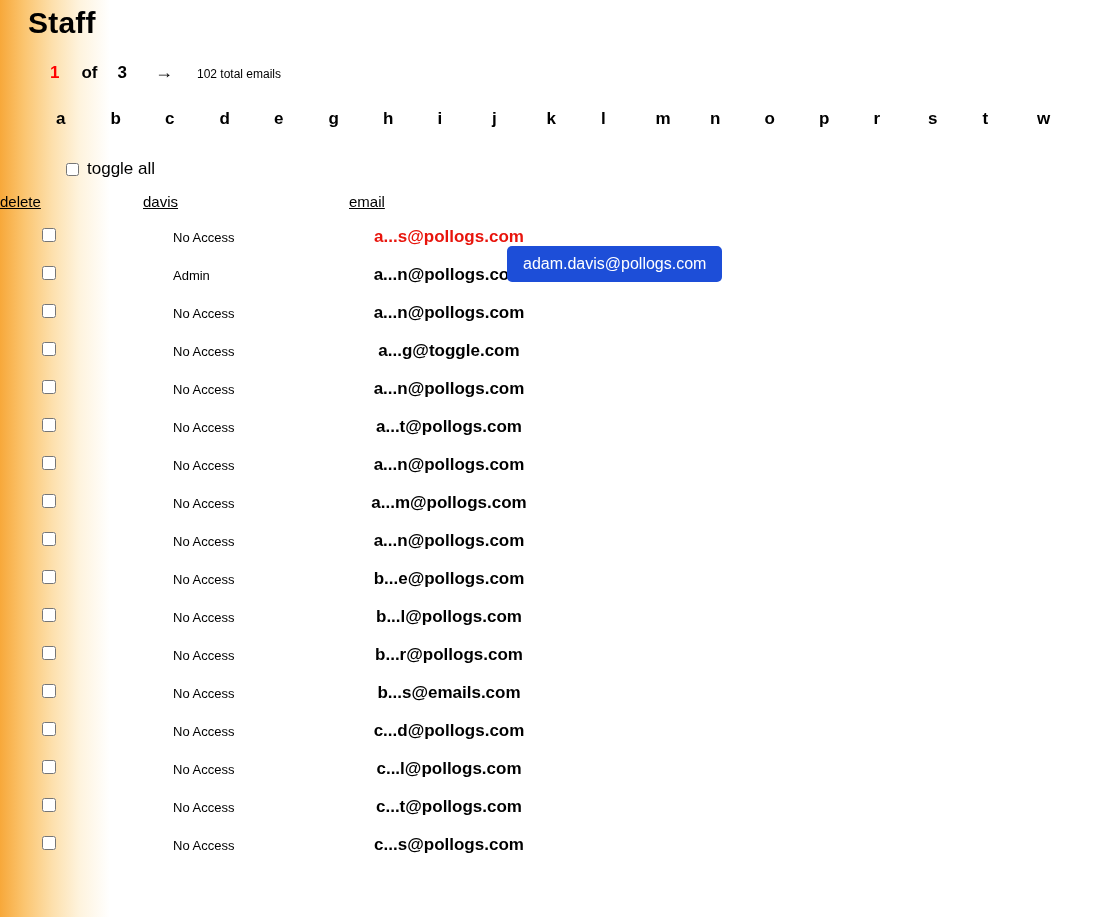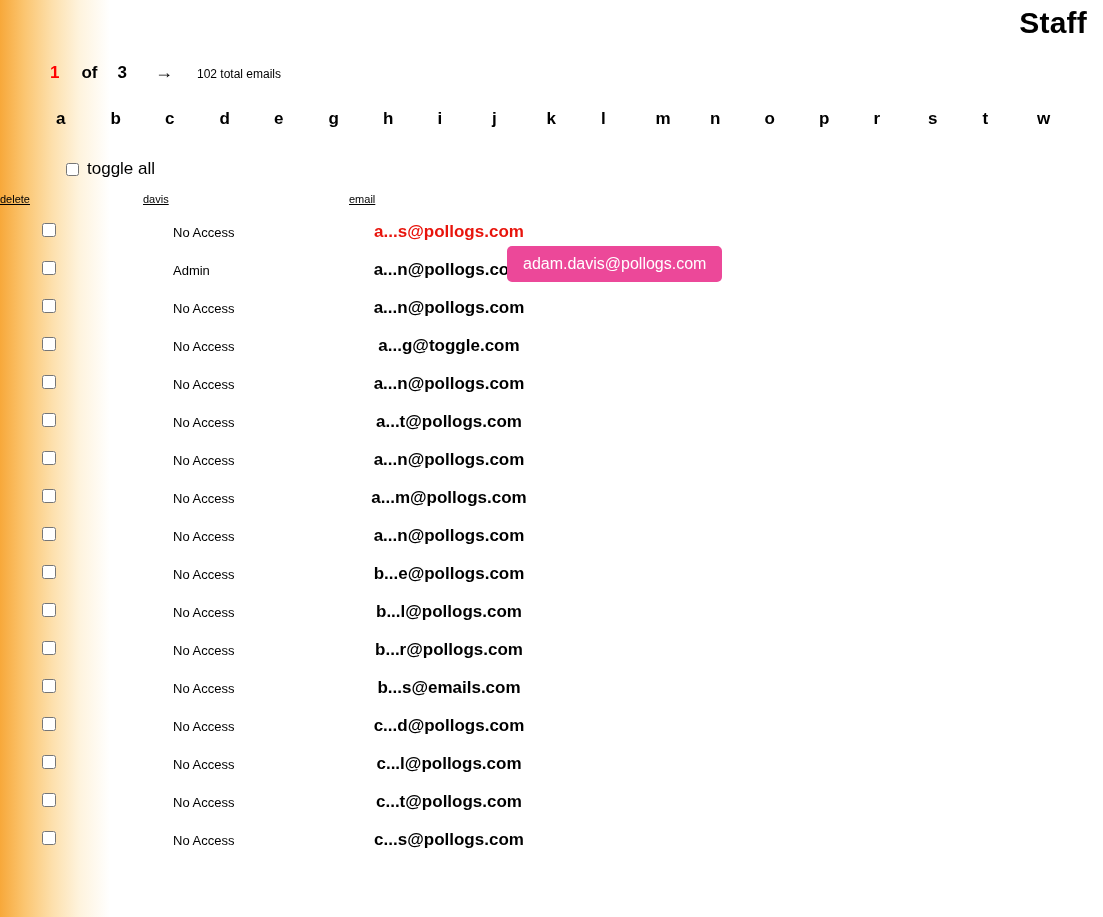--- a/index.html
+++ b/index.html
@@ -27,23 +27,22 @@
   .page {
     position: relative;
     z-index: 1;
     padding: 0;
   }
   h1.title {
     font-size: 30px;
     font-weight: bold;
     color: #000000;
     margin: 0;
-    padding: 6px 16px 0 28px;
+    padding: 6px 6px 0 28px;
     letter-spacing: 0.2px;
-    text-align: right;
   }
   .pager {
     margin: 22px 0 0 0;
     padding-left: 50px;
     font-size: 17px;
     font-weight: bold;
     color: #000000;
     display: flex;
     align-items: baseline;
   }
@@ -92,21 +91,21 @@
     height: 13px;
     margin: 0 8px 0 0;
     accent-color: #ffffff;
   }
   table.staff {
     margin-top: 14px;
     border-collapse: collapse;
     width: 640px;
   }
   table.staff th {
-    font-size: 11px;
+    font-size: 15px;
     font-weight: normal;
     text-decoration: underline;
     text-align: left;
     padding: 0 0 8px 0;
     color: #000000;
   }
   th.col-delete { width: 100px; padding-left: 34px; }
   th.col-role { width: 175px; padding-left: 30px; }
   th.col-email { padding-left: 58px; }
   td.cb { width: 100px; padding-left: 42px; }
@@ -135,21 +134,21 @@
   }
   .email-cell-inner {
     display: inline-block;
     min-width: 200px;
     text-align: center;
   }
   .tooltip {
     position: absolute;
     left: 507px;
     top: 246px;
-    background: #ec4899;
+    background: #1d4ed8;
     color: #ffffff;
     font-size: 16px;
     padding: 9px 16px;
     border-radius: 5px;
     white-space: nowrap;
     z-index: 5;
   }
 </style>
 </head>
 <body>

